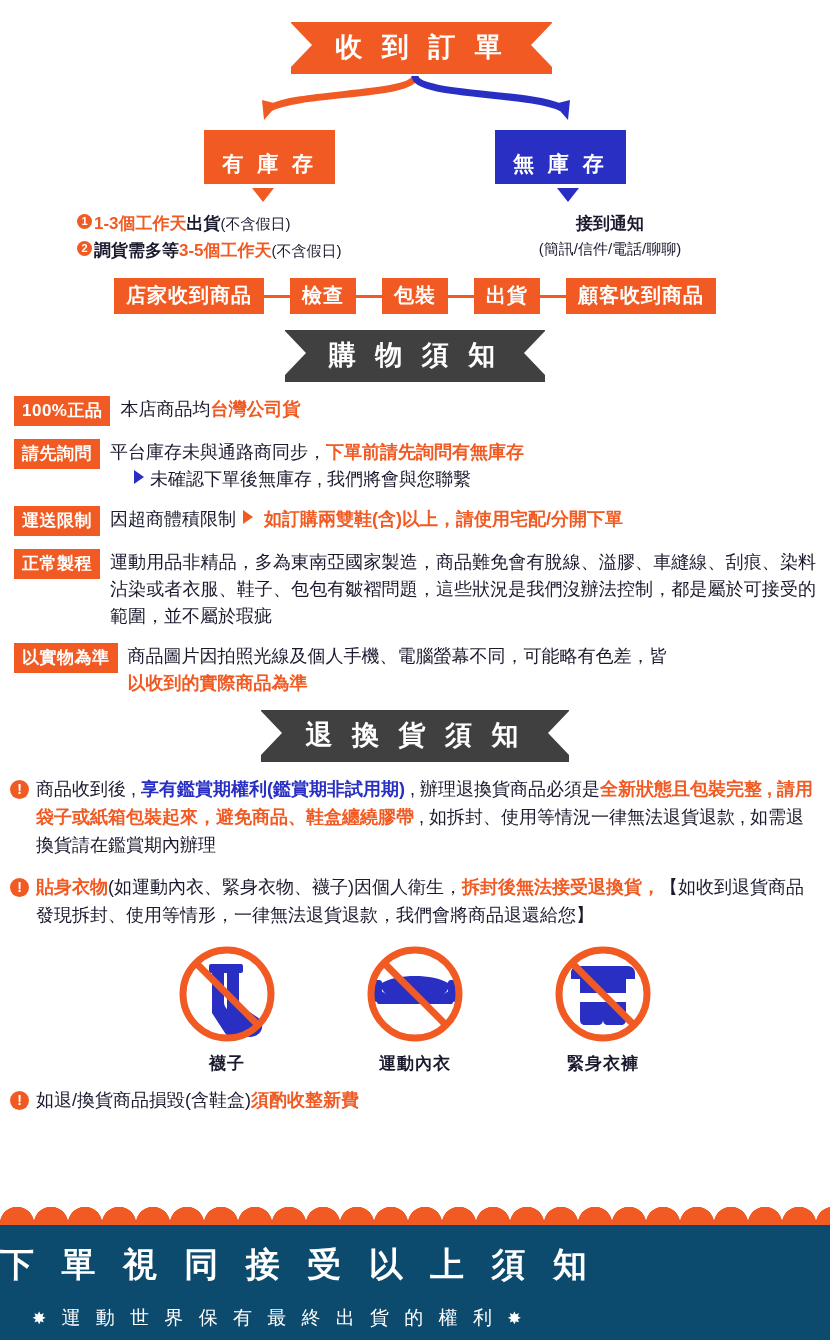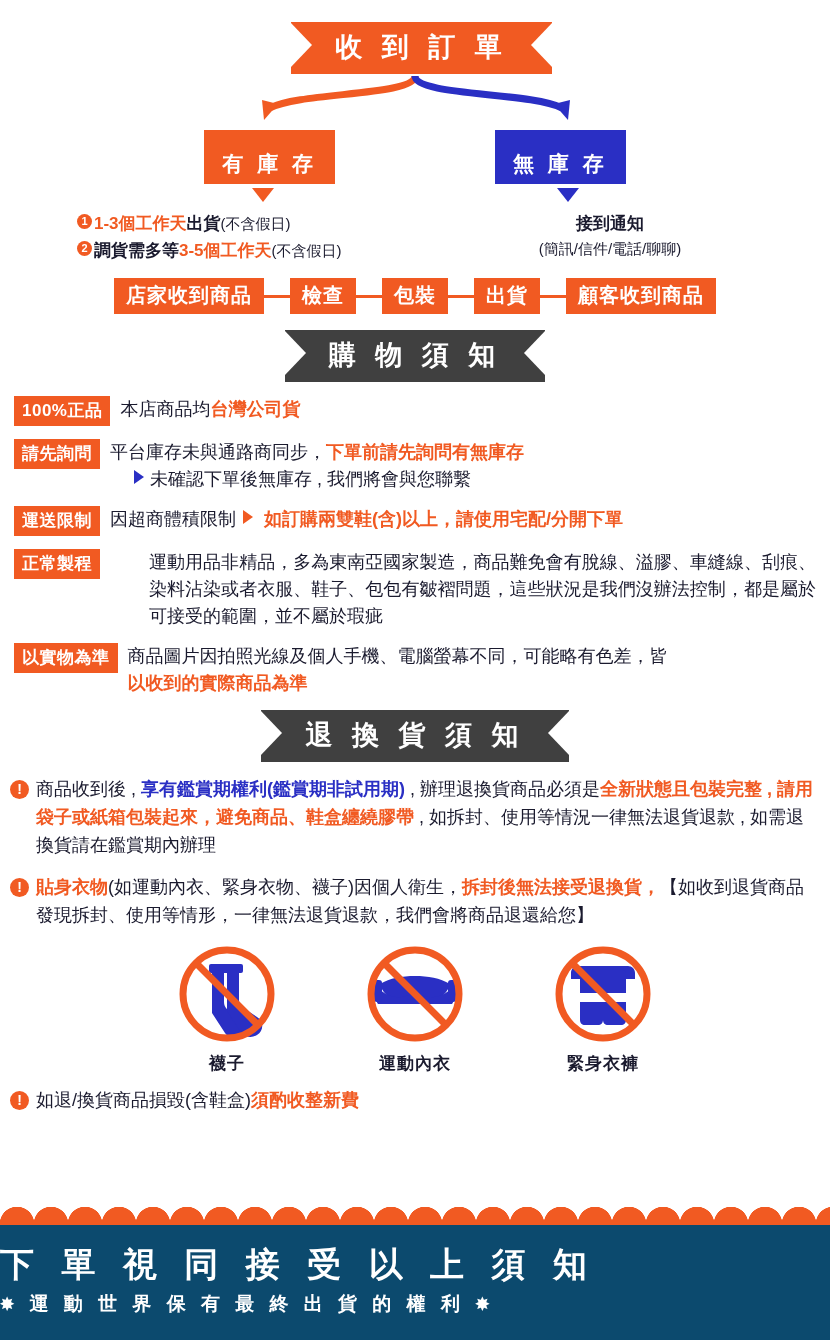--- a/index.html
+++ b/index.html
@@ -123,21 +123,21 @@
   .tri-right {
     display:inline-block;
     width:0;height:0;
     border-top:7px solid transparent;
     border-bottom:7px solid transparent;
     border-left:10px solid #2a2fc4;
     margin:0 6px 0 2px;
     vertical-align:1px;
   }
   .tri-right.or { border-left-color:#f15a22; }
-  .justify { text-align:justify; text-justify:inter-ideograph;margin-left:39px; }
+  .justify { text-align:justify; text-justify:inter-ideograph; }
 
   
   .bullet-item { display:flex; align-items:flex-start; margin-bottom:14px; padding:0 10px; }
   .excl {
     flex:0 0 auto;
     width:19px;height:19px;border-radius:50%;
     background:#f15a22;color:#fff;
     font-weight:bold;font-size:14px;
     line-height:19px;text-align:center;
     margin:4px 7px 0 0;
@@ -160,21 +160,21 @@
   .footer::before{
     content:"";
     position:absolute; top:-17px; left:0; width:830px; height:20px;
     background:
       radial-gradient(circle at 17px 19px, #f15a22 17px, rgba(0,0,0,0) 17.5px) 0 0/34px 20px repeat-x;
   }
   .footer .f1 {
     font-size:34px; font-weight:bold; letter-spacing:9px;
     padding-top:24px; line-height:1.1;
   }
-  .footer .f2 { font-size:19px; font-weight:bold; letter-spacing:5px; margin-top:8px; }
+  .footer .f2 { font-size:19px; font-weight:normal; letter-spacing:5px; margin-top:22px;padding-left:32px; }
   .star { font-size:17px; }
 
   .hdr-wrap { text-align:center; margin: 16px 0 14px; }
   .hdr-wrap.tight { margin: 10px 0 14px; }
 </style>
 </head>
 <body>
 
 <div class="page">
 

